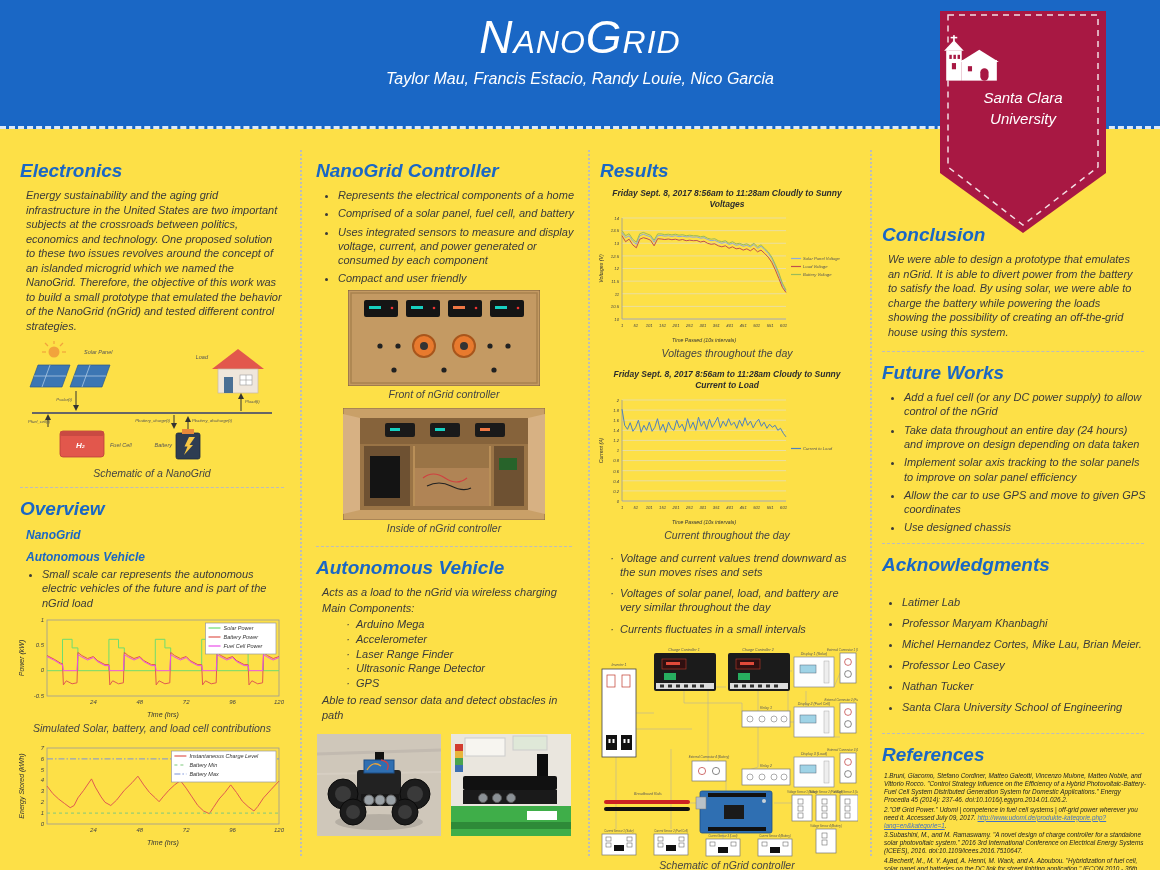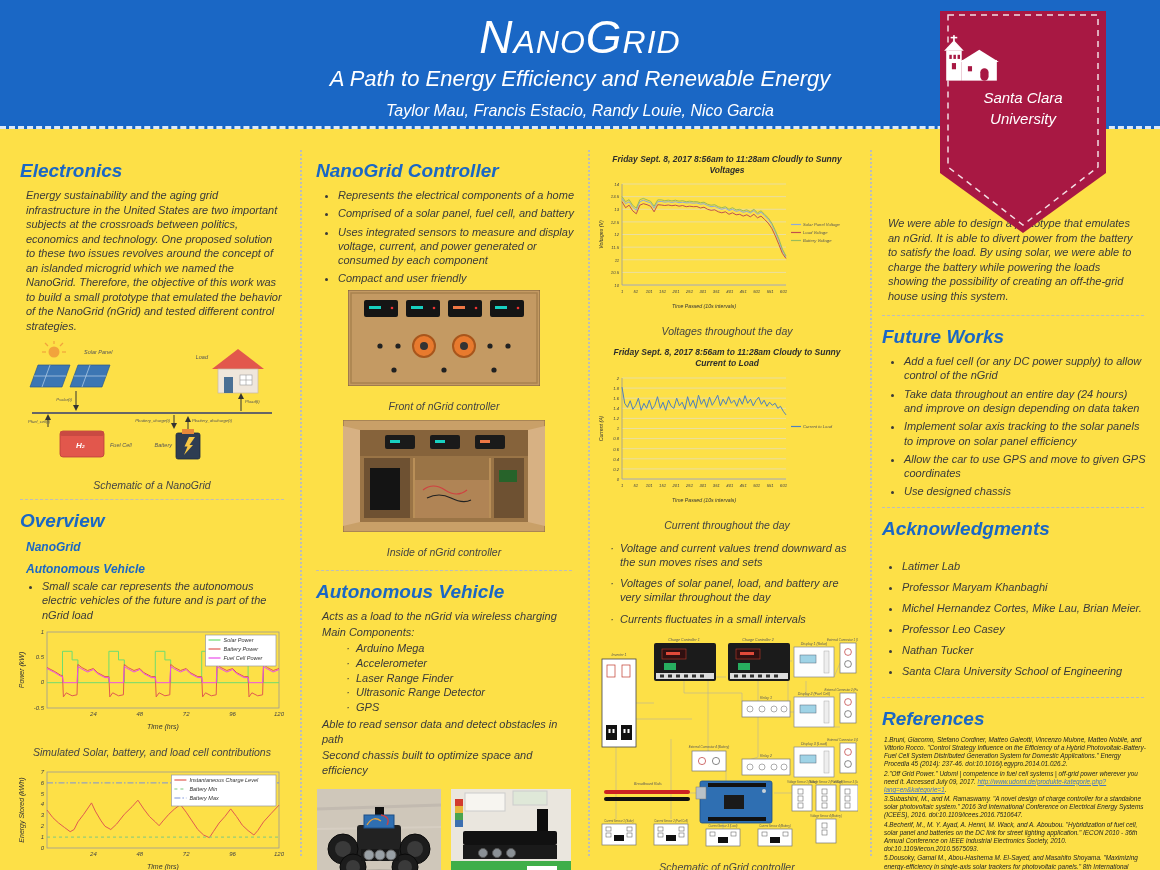--- a/index.html
+++ b/index.html
@@ -25,42 +25,41 @@
   .col3{left:596px;width:262px;}
   .col4{left:878px;width:270px;}
   .h1{color:#1a67c5;font-weight:bold;font-size:19px;margin:10px 0 6px 4px;}
   .h2{color:#1a67c5;font-weight:bold;font-size:12px;margin:8px 0 3px 10px;}
   .body-text{font-size:11px;line-height:1.32;color:#3a3a3a;margin:2px 6px 0 10px;}
   ul.bul{margin:2px 0 4px 0;padding-left:26px;font-size:11px;line-height:1.3;color:#3a3a3a;}
   ul.bul li{margin-bottom:4px;}
   ul.small-bul{margin:1px 0 2px 0;padding-left:44px;font-size:11px;line-height:1.35;color:#3a3a3a;list-style-type:"·  ";}
   ul.dot-bul{margin:4px 0;padding-left:24px;font-size:11px;line-height:1.3;color:#3a3a3a;list-style-type:"·  ";}
   ul.dot-bul li{margin-bottom:7px;}
-  .caption{font-size:10.5px;color:#444;text-align:center;margin-top:14px;}
+  .caption{font-size:10.5px;color:#444;text-align:center;margin-top:2px;}
   .dash-div{border:none;border-top:1px dashed #bdbdbd;margin:8px 4px;}
   .chart-title{font-size:8.5px;font-weight:bold;color:#2d2d2d;text-align:center;line-height:1.25;margin-top:4px;}
   svg{display:block;}
   svg text{font-family:"Liberation Sans",sans-serif;}
   .photo{margin:4px auto 0 auto;display:block;}
   
   ul.ack{margin:20px 0;padding-left:24px;font-size:11px;color:#3a3a3a;}
   ul.ack li{margin-bottom:9px;}
   
   .refs{font-size:6.4px;line-height:1.28;color:#222;margin:2px 2px 0 6px;}
   .refs .ref{margin-bottom:1px;}
   .ref-link{color:#4472c4;text-decoration:underline;cursor:pointer;}
 </style>
 </head>
 <body>
 
 <div class="poster">
 
   <div class="header">
     <div class="title">NanoGrid</div>
-    <div class="subtitle">A Path to Energy Efficiency and Renewable Energy</div>
     <div class="authors">Taylor Mau, Francis Estacio, Randy Louie, Nico Garcia</div>
   </div>
 
   <div class="ribbon">
     <svg class="outline" width="166" height="222" viewBox="0 0 166 222">
       <path d="M8 4 H158 V156 L83 214 L8 156 Z" fill="none" stroke="#ffffff" stroke-width="1.5" stroke-dasharray="6 5" opacity=".85"></path>
     </svg>
     <svg class="church" width="62" height="52" viewBox="0 0 60 50">
       <rect x="12.7" y="0" width="1.6" height="6" fill="#fff"></rect>
         <rect x="10.3" y="1.6" width="6.4" height="1.5" fill="#fff"></rect>
@@ -279,21 +278,20 @@
     <div class="body-text">Acts as a load to the nGrid via wireless charging</div>
     <div class="body-text">Main Components:</div>
     <ul class="small-bul">
       <li>Arduino Mega</li>
       <li>Accelerometer</li>
       <li>Laser Range Finder</li>
       <li>Ultrasonic Range Detector</li>
       <li>GPS</li>
     </ul>
     <div class="body-text">Able to read sensor data and detect obstacles in path</div>
-    <div class="body-text">Second chassis built to optimize space and efficiency</div>
 
     <div style="display:flex;gap:10px;margin-top:12px;justify-content:center">
       <div>
         <svg width="124" height="102" viewBox="0 0 124 102">
           <rect width="124" height="102" fill="#cfc7ba"></rect>
           <line x1="0" y1="20" x2="124" y2="16" stroke="#c2bab0" stroke-width="3"></line>
           <line x1="0" y1="40" x2="124" y2="38" stroke="#d6cec2" stroke-width="2"></line>
           <ellipse cx="62" cy="88" rx="44" ry="8" fill="#000" opacity=".12"></ellipse>
           <rect x="58" y="18" width="9" height="12" fill="#111"></rect>
           <rect x="40" y="36" width="44" height="32" rx="3" fill="#222"></rect>
@@ -335,20 +333,21 @@
           <circle cx="32" cy="64" r="4.5" fill="#8b9196" stroke="#555"></circle>
             <circle cx="46" cy="64" r="4.5" fill="#8b9196" stroke="#555"></circle>
             <circle cx="60" cy="64" r="4.5" fill="#8b9196" stroke="#555"></circle>
         </svg>
 
       </div>
     </div>
   </div>
 
   <div class="col col3">
+    <div class="h1">Results</div>
 
     <div class="chart-title">
       <div>Friday Sept. 8, 2017 8:56am to 11:28am Cloudly to Sunny</div>
       <div>Voltages</div>
     </div>
     <svg class="photo" width="262" height="132">
         <line x1="26" x2="190" y1="106" y2="106" stroke="#ddd" stroke-width="0.6"></line>
         <line x1="26" x2="190" y1="93.375" y2="93.375" stroke="#ddd" stroke-width="0.6"></line>
         <line x1="26" x2="190" y1="80.75" y2="80.75" stroke="#ddd" stroke-width="0.6"></line>
         <line x1="26" x2="190" y1="68.125" y2="68.125" stroke="#ddd" stroke-width="0.6"></line>
@@ -606,20 +605,21 @@
         <rect x="166" y="199" width="5" height="4" fill="none" stroke="#555" stroke-width=".5"></rect>
           <rect x="187" y="199" width="5" height="4" fill="none" stroke="#555" stroke-width=".5"></rect>
         <rect x="174" y="204" width="10" height="6" fill="#111"></rect>
       </g>
     </svg>
     <div class="caption">Schematic of nGrid controller</div>
   </div>
 
   <div class="col col4">
     <div style="height:64px"></div>
+    <div class="h1">Conclusion</div>
     <div class="body-text">We were able to design a prototype that emulates an nGrid. It is able to divert power from the battery to satisfy the load. By using solar, we were able to charge the battery while powering the loads showing the possibility of creating an off-the-grid house using this system.</div>
 
     <hr class="dash-div" style="margin-top:12px">
     <div class="h1">Future Works</div>
     <ul class="bul">
       <li>Add a fuel cell (or any DC power supply) to allow control of the nGrid</li>
       <li>Take data throughout an entire day (24 hours) and improve on design depending on data taken</li>
       <li>Implement solar axis tracking to the solar panels to improve on solar panel efficiency</li>
       <li>Allow the car to use GPS and move to given GPS coordinates</li>
       <li>Use designed chassis</li>

